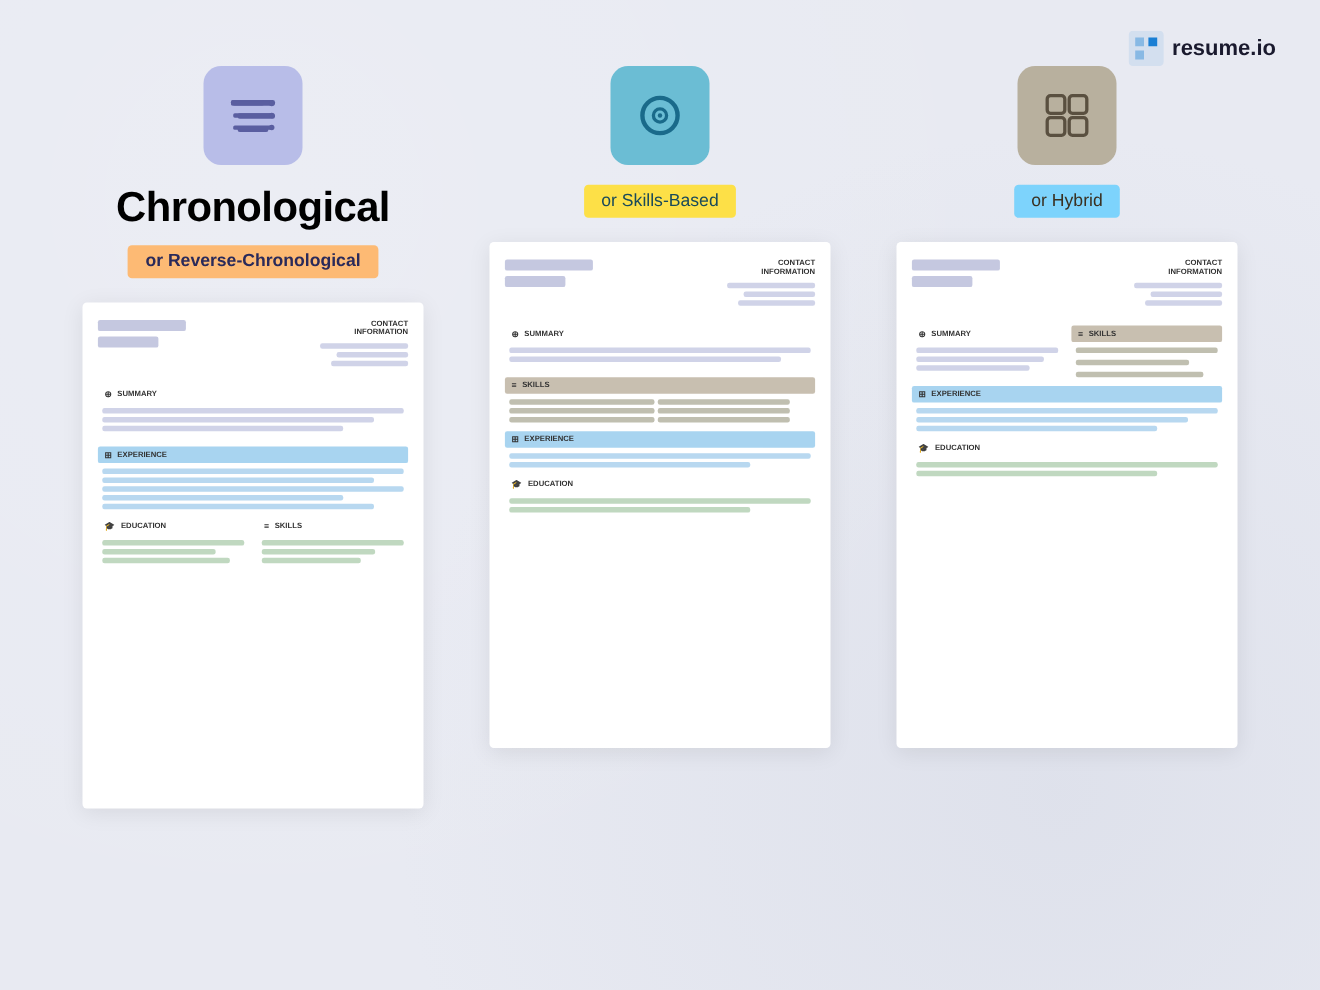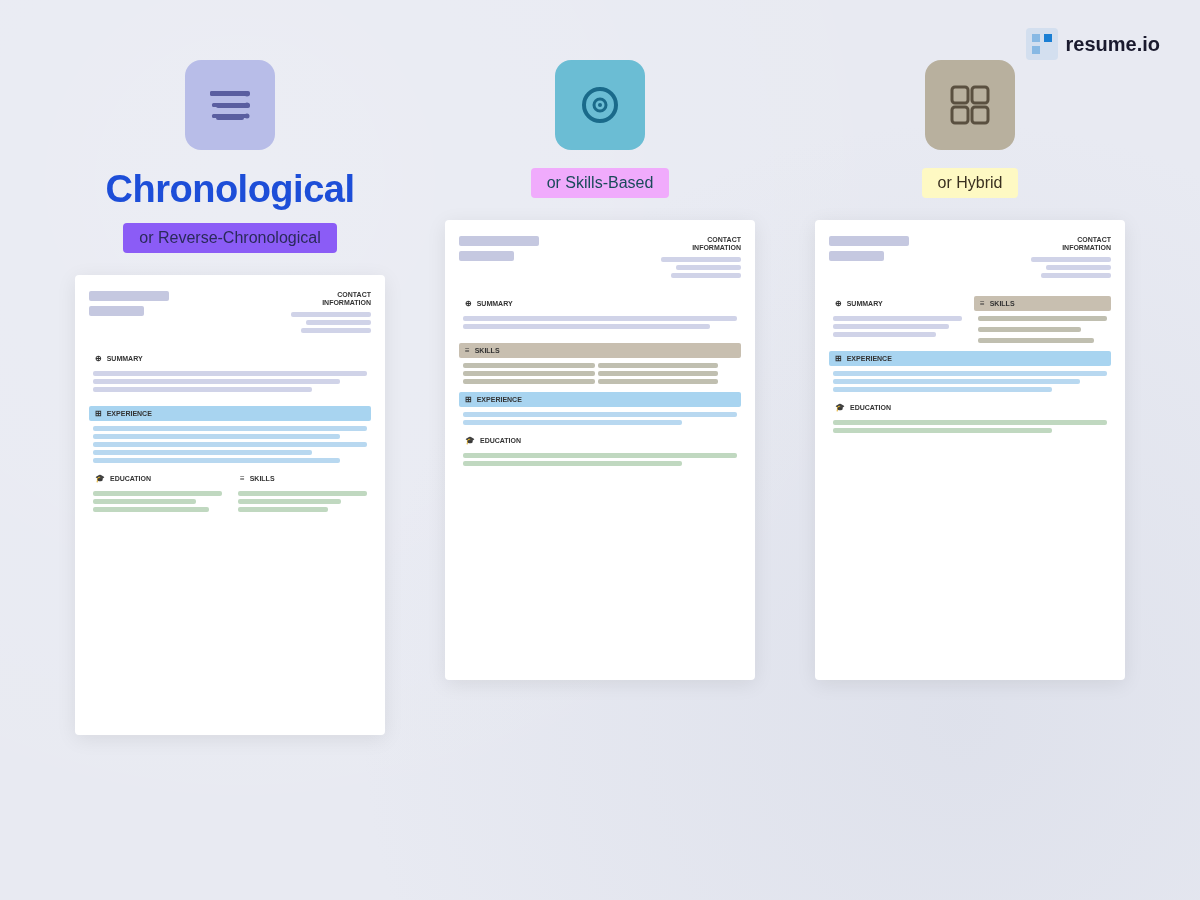--- a/index.html
+++ b/index.html
@@ -81,38 +81,38 @@
     }
 
     .icon-chronological { background: #b8bde8; }
     .icon-functional { background: #6bbdd4; }
     .icon-combination { background: #b8b09e; }
 
     
     .type-title {
       font-size: 38px;
       font-weight: 800;
-      color: #1d4ed8;
+      color: #000000;
       margin-bottom: 12px;
       letter-spacing: -0.5px;
     }
 
     
     .type-subtitle {
       padding: 6px 16px;
       border-radius: 4px;
       font-size: 16px;
       font-weight: 500;
       margin-bottom: 22px;
       text-align: center;
     }
 
-    .subtitle-chronological { background: #8b5cf6; color: #2a2a5a; }
-    .subtitle-functional { background: #f0abfc; color: #1a4a5a; }
-    .subtitle-combination { background: #fef9c3; color: #3a3020; }
+    .subtitle-chronological { background: #fdba74; color: #2a2a5a; font-weight: bold; }
+    .subtitle-functional { background: #fde047; color: #1a4a5a; }
+    .subtitle-combination { background: #7dd3fc; color: #3a3020; }
 
     
     .resume-card {
       width: 310px;
       min-height: 460px;
       background: white;
       border-radius: 4px;
       padding: 16px 14px;
       box-shadow: 0 4px 20px rgba(0,0,0,0.08);
       display: flex;

